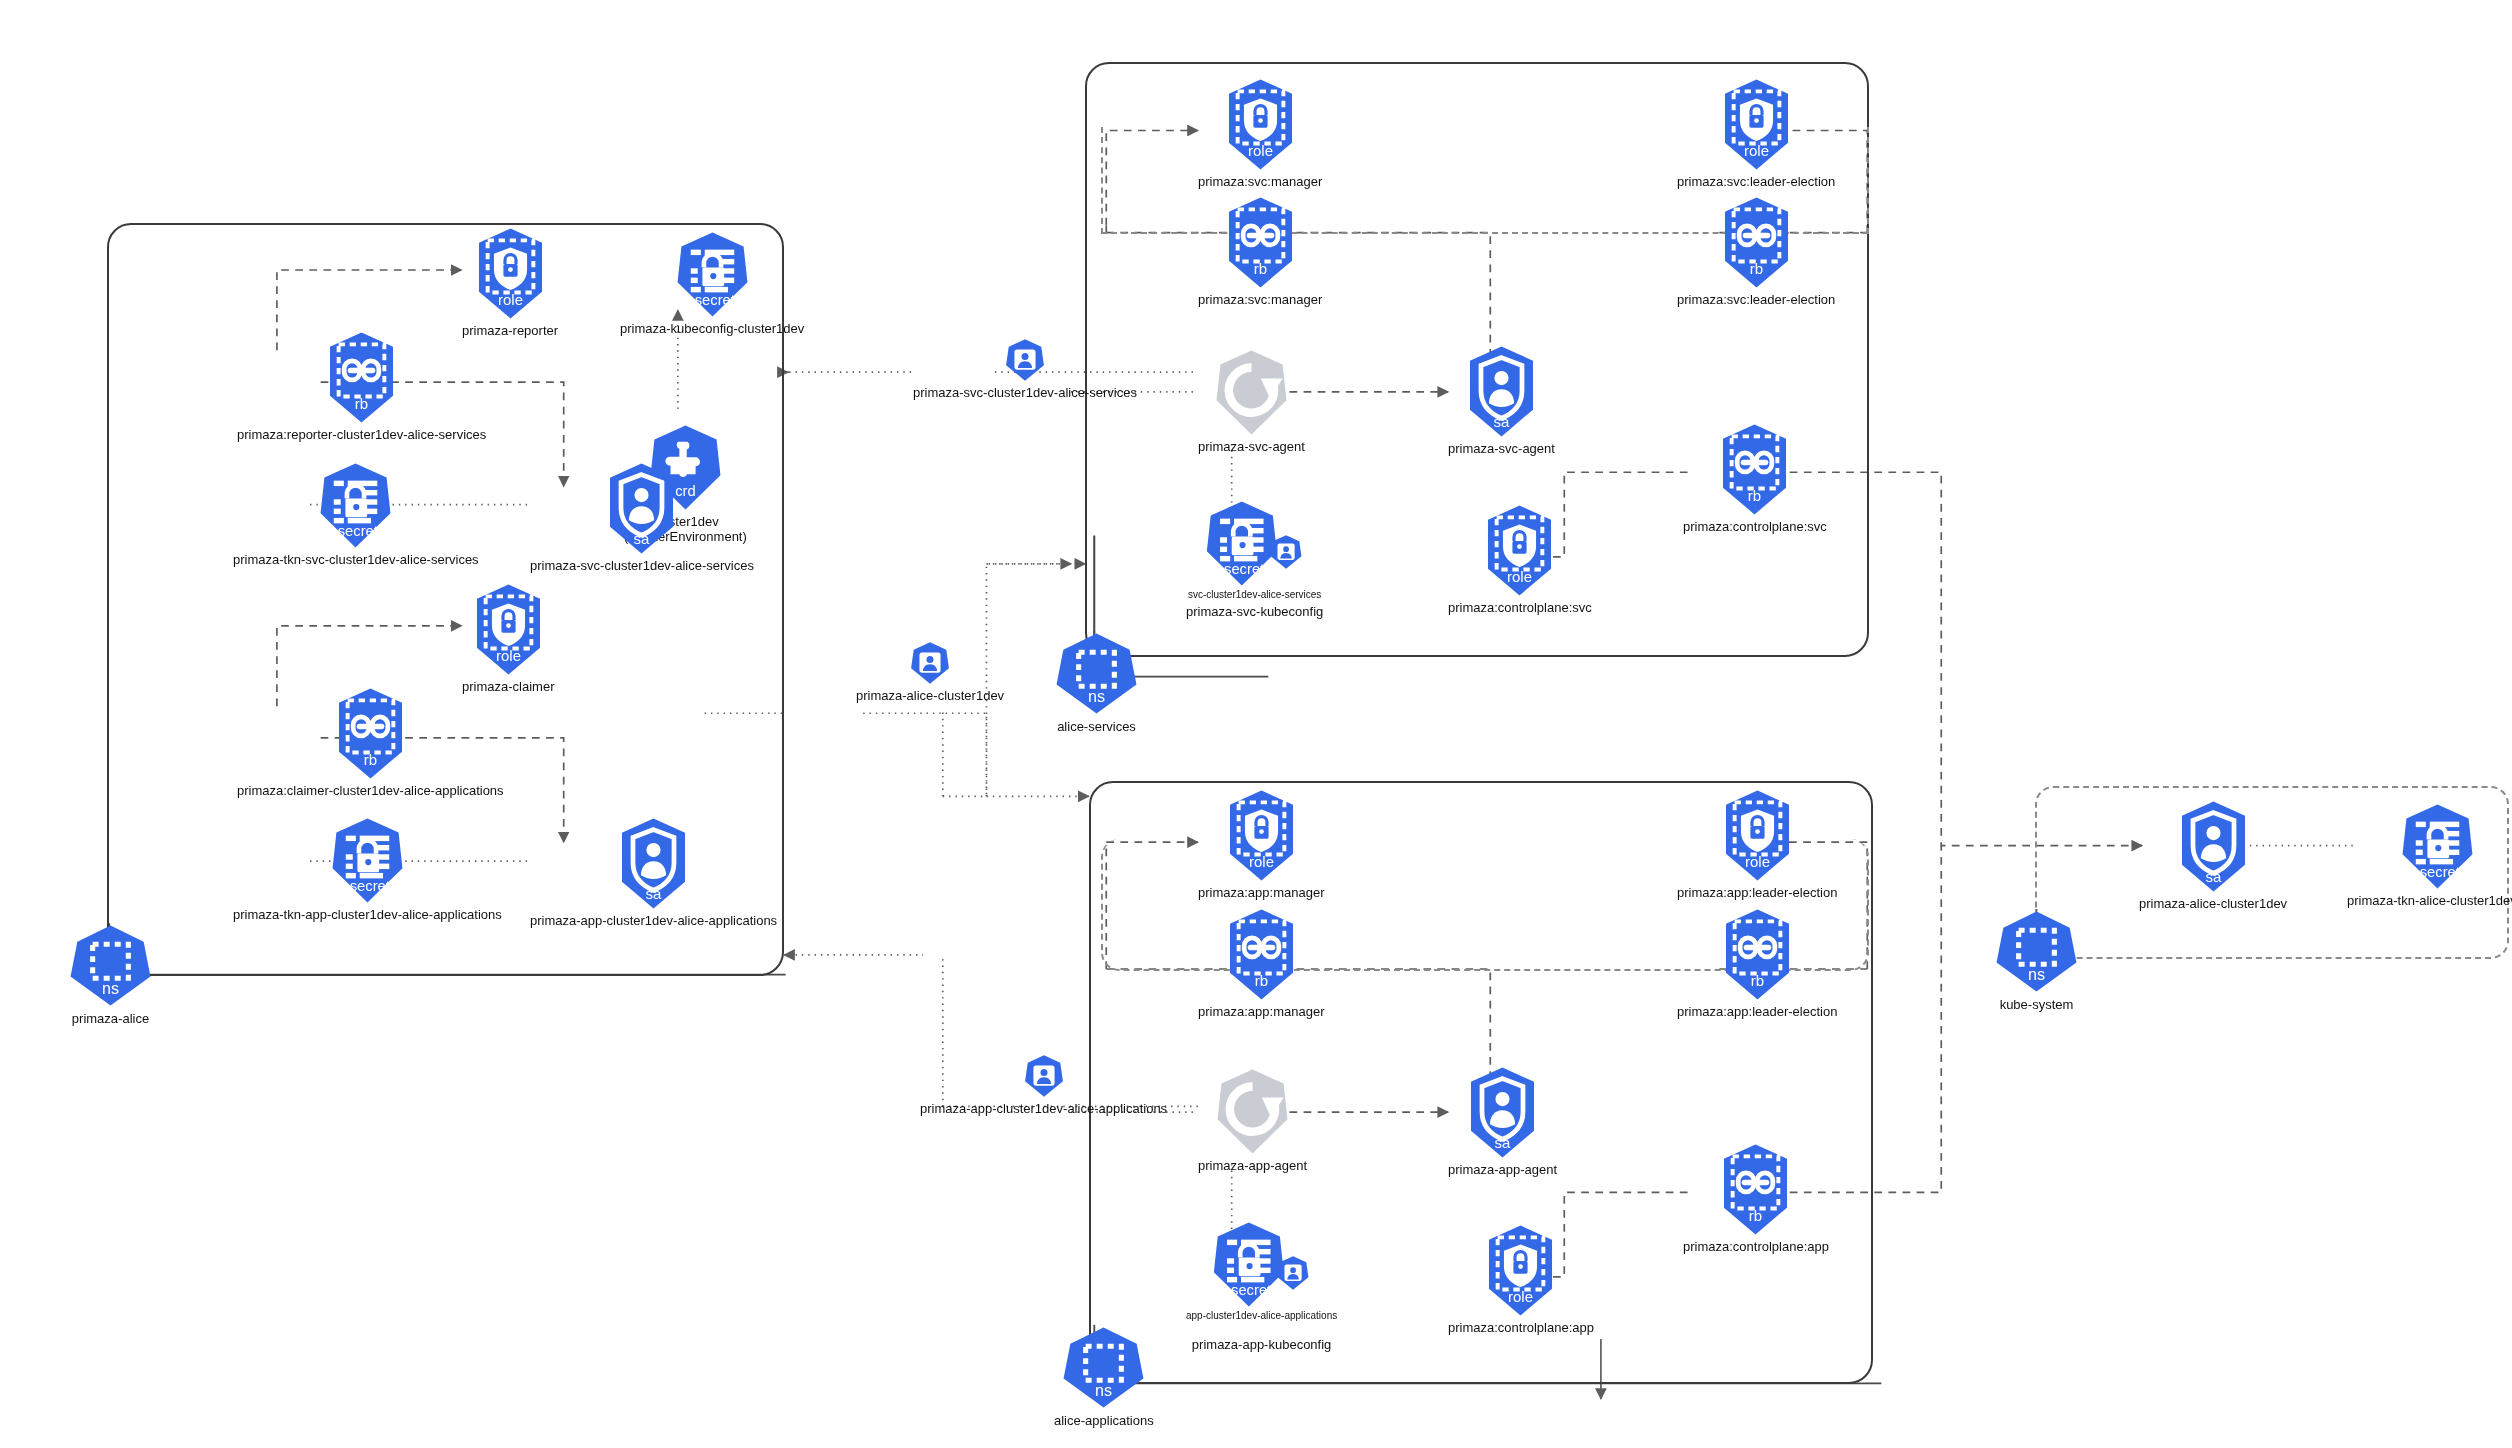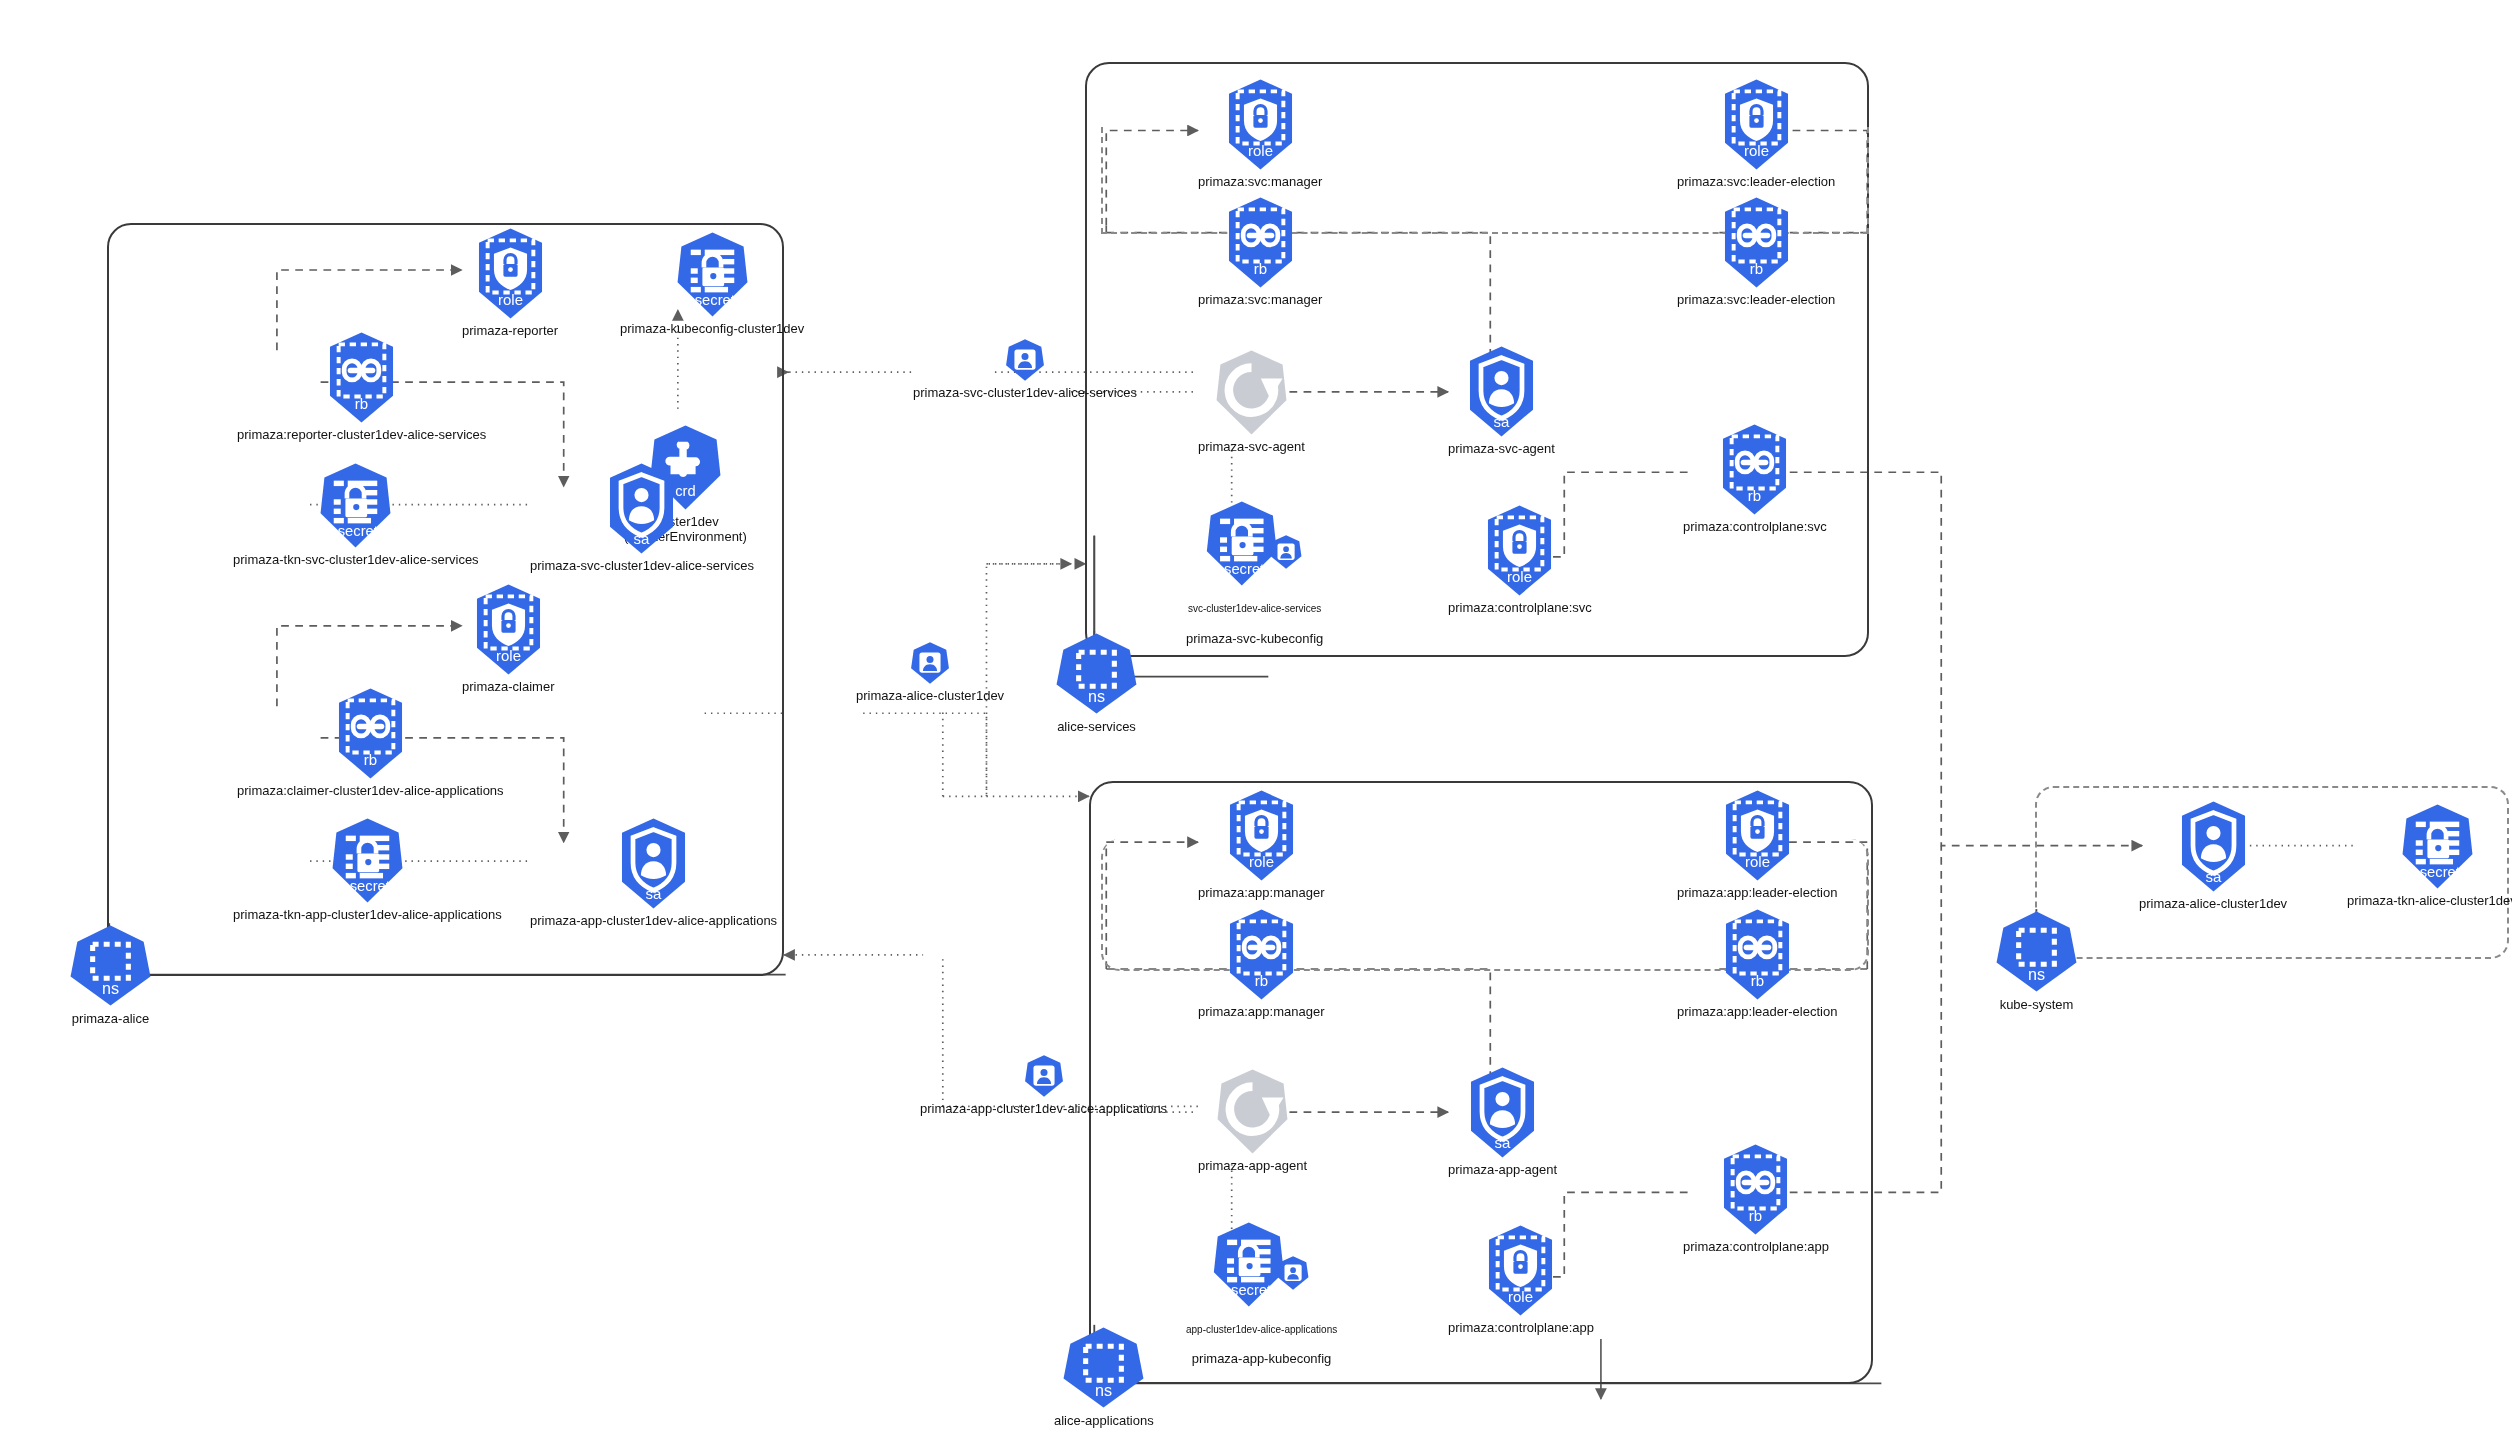--- a/index.html
+++ b/index.html
@@ -9,21 +9,21 @@
 
   .group-box{position:absolute;box-sizing:border-box;}
   .group-solid{border:2.1px solid #3a3a3a;border-radius:24px;}
   .group-dashed{border:2.1px dashed #8a8a8a;border-radius:18.3px;}
 
   .node{position:absolute;display:flex;flex-direction:column;align-items:center;}
   .icon-wrap{position:relative;display:block;}
   .icon-wrap svg{display:block;}
   .node-caption{margin-top:2.8px;text-align:center;color:#121212;font-size:13px;line-height:1.18;white-space:nowrap;}
   .node-caption.bold{font-weight:bold;font-size:15.5px;white-space:normal;width:134px;}
-  .node-subcaption{text-align:center;color:#121212;font-size:10px;line-height:1.1;white-space:nowrap;margin-top:16px;}
+  .node-subcaption{text-align:center;color:#121212;font-size:10px;line-height:1.1;white-space:nowrap;margin-top:2px;}
   .k8s-label{font-family:"Liberation Sans","DejaVu Sans",sans-serif;fill:#ffffff;}
 </style>
 </head>
 <body>
 
 <div id="stage">
 
   <svg id="edges" viewBox="0 0 3565 2056">
     <defs>
       <marker id="arw" viewBox="0 0 10 10" refX="9" refY="5" markerWidth="7" markerHeight="7" orient="auto-start-reverse">
@@ -453,21 +453,21 @@
         <text class="k8s-label" x="53" y="95" font-size="19" text-anchor="middle">secret</text>
         <g transform="translate(84,44) scale(0.46)">
           <polygon points="50,3 87,20 93,62 50,97 7,62 13,20" fill="#3368e6"></polygon>
           <rect x="26" y="26" width="48" height="46" rx="6" fill="#fff"></rect>
           <circle cx="50" cy="42" r="8" fill="#3368e6"></circle>
           <path d="M50,53 c-11,0 -16,8 -16,15 h32 c0,-7 -5,-15 -16,-15 z" fill="#3368e6"></path>
         </g>
       </svg>
     </span>
     <span class="node-subcaption">svc-cluster1dev-alice-services</span>
-    <span class="node-caption" style="margin-top:17px;">primaza-svc-kubeconfig</span>
+    <span class="node-caption" style="margin-top:4px;">primaza-svc-kubeconfig</span>
   </div>
 
   <div class="node" style="left:1448px;top:504px;">
     <span class="icon-wrap">
       <svg width="79" height="93" viewBox="0 0 100 118">
         <polygon points="50,2 90,20 90,82 50,116 10,82 10,20" fill="#3368e6"></polygon>
         <rect x="21" y="17" width="58" height="66" fill="none" stroke="#fff" stroke-width="5" stroke-dasharray="8,6"></rect>
         <path d="M50,26 L71,34 V54 C71,68 61,76 50,80 C39,76 29,68 29,54 V34 Z" fill="#fff"></path>
         <rect x="41" y="47" width="18" height="16" rx="2" fill="#3368e6"></rect>
         <path d="M43,47 V42 a7,7 0 0 1 14,0 V47" fill="none" stroke="#3368e6" stroke-width="4"></path>

